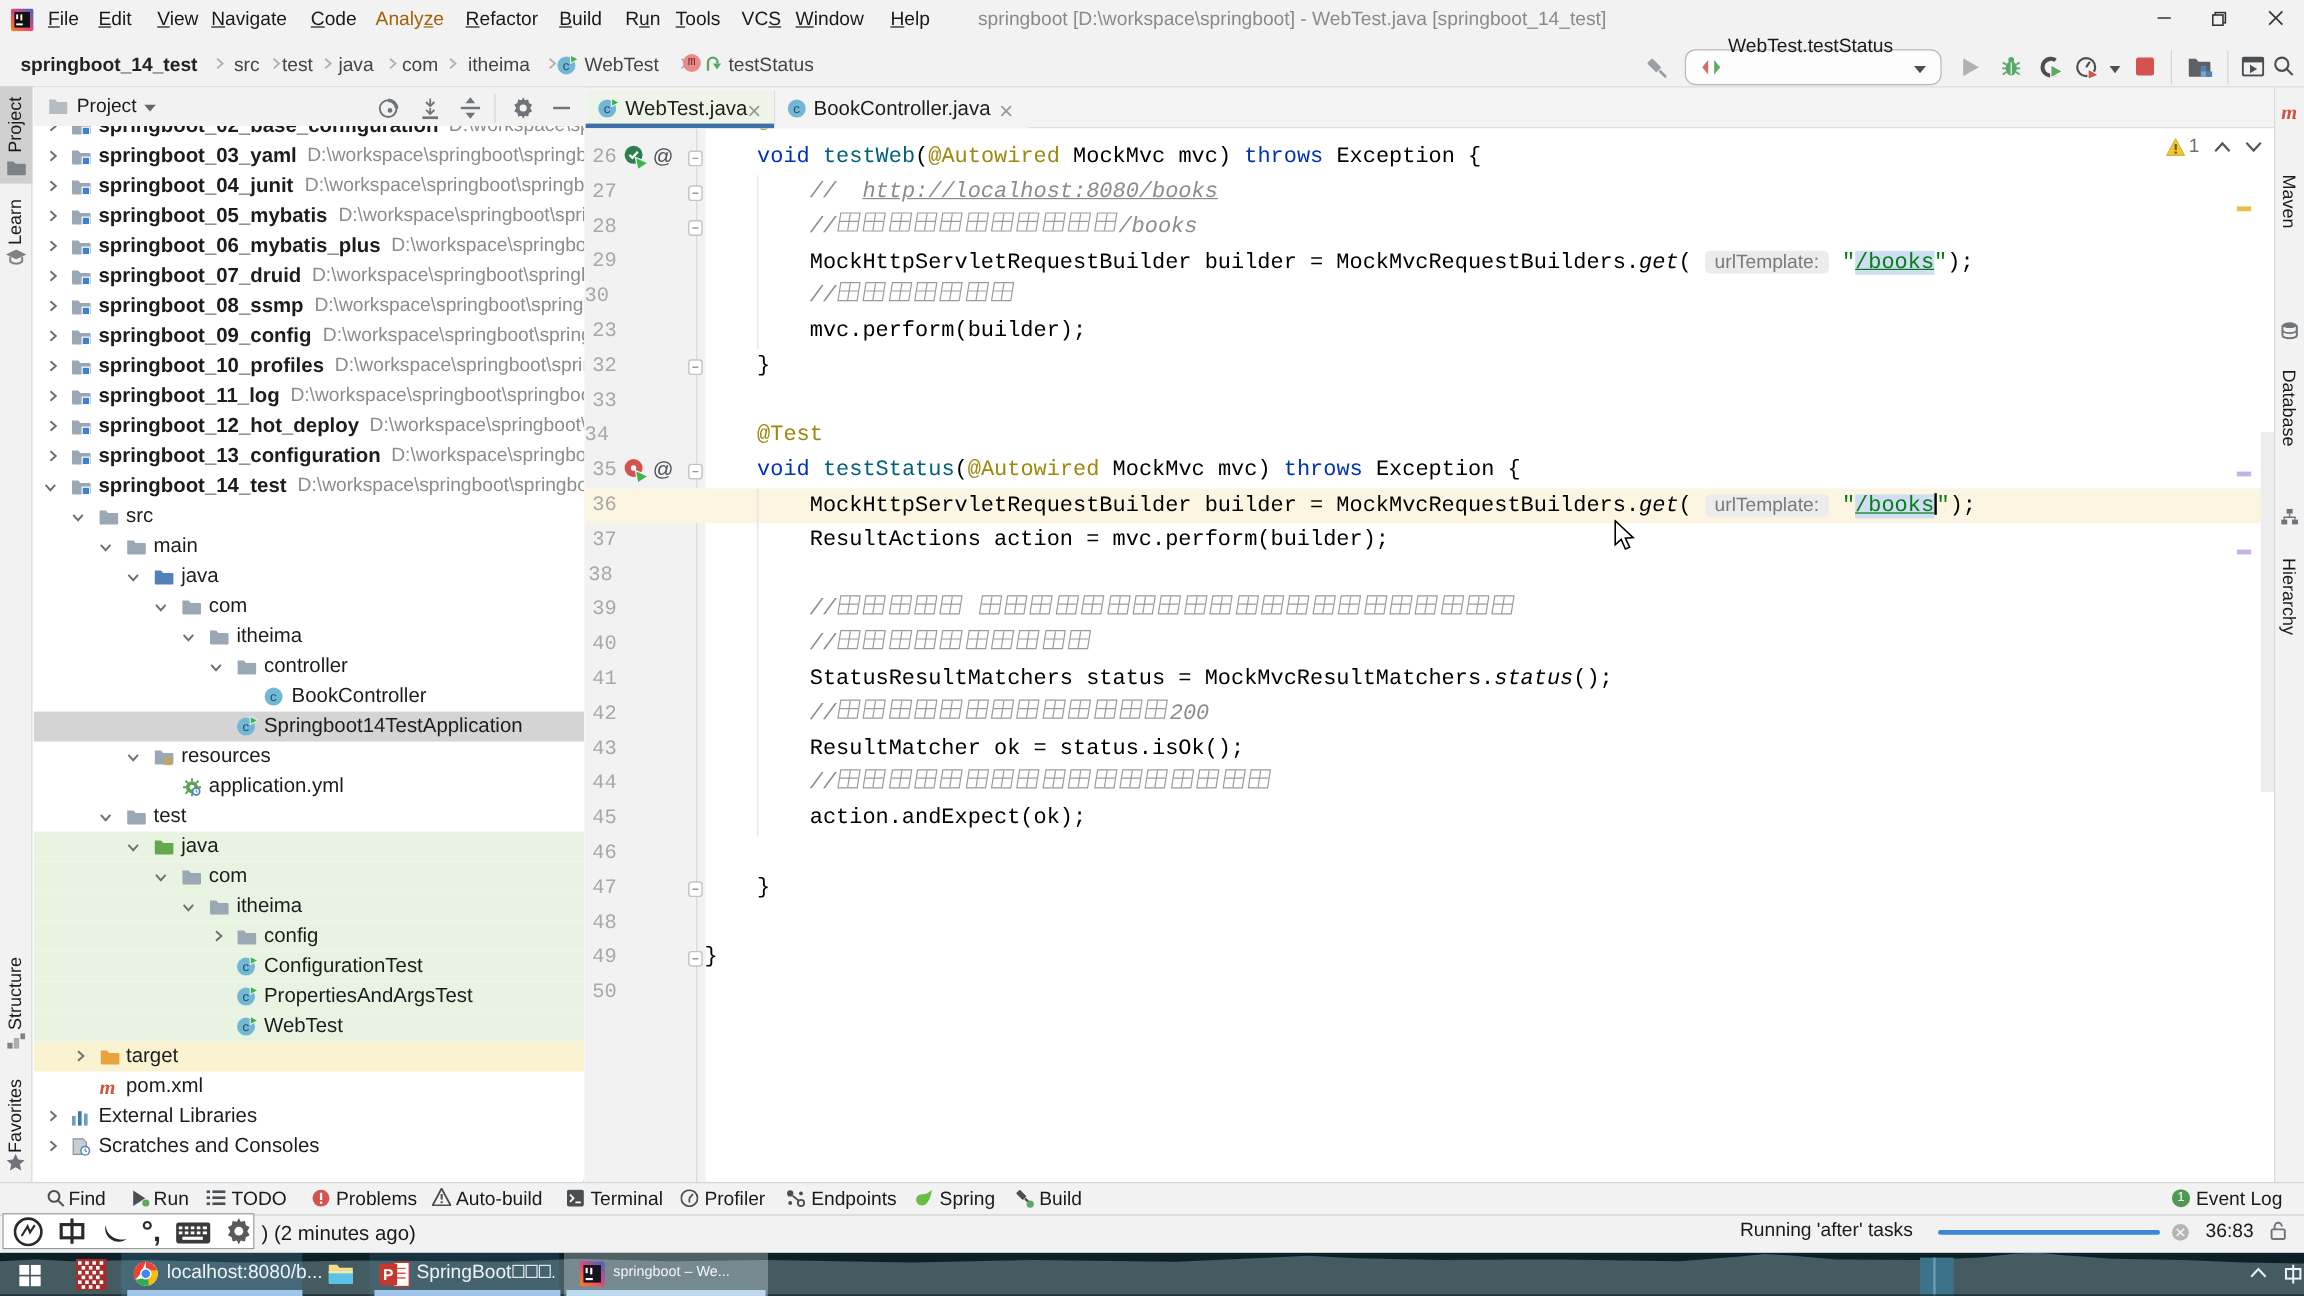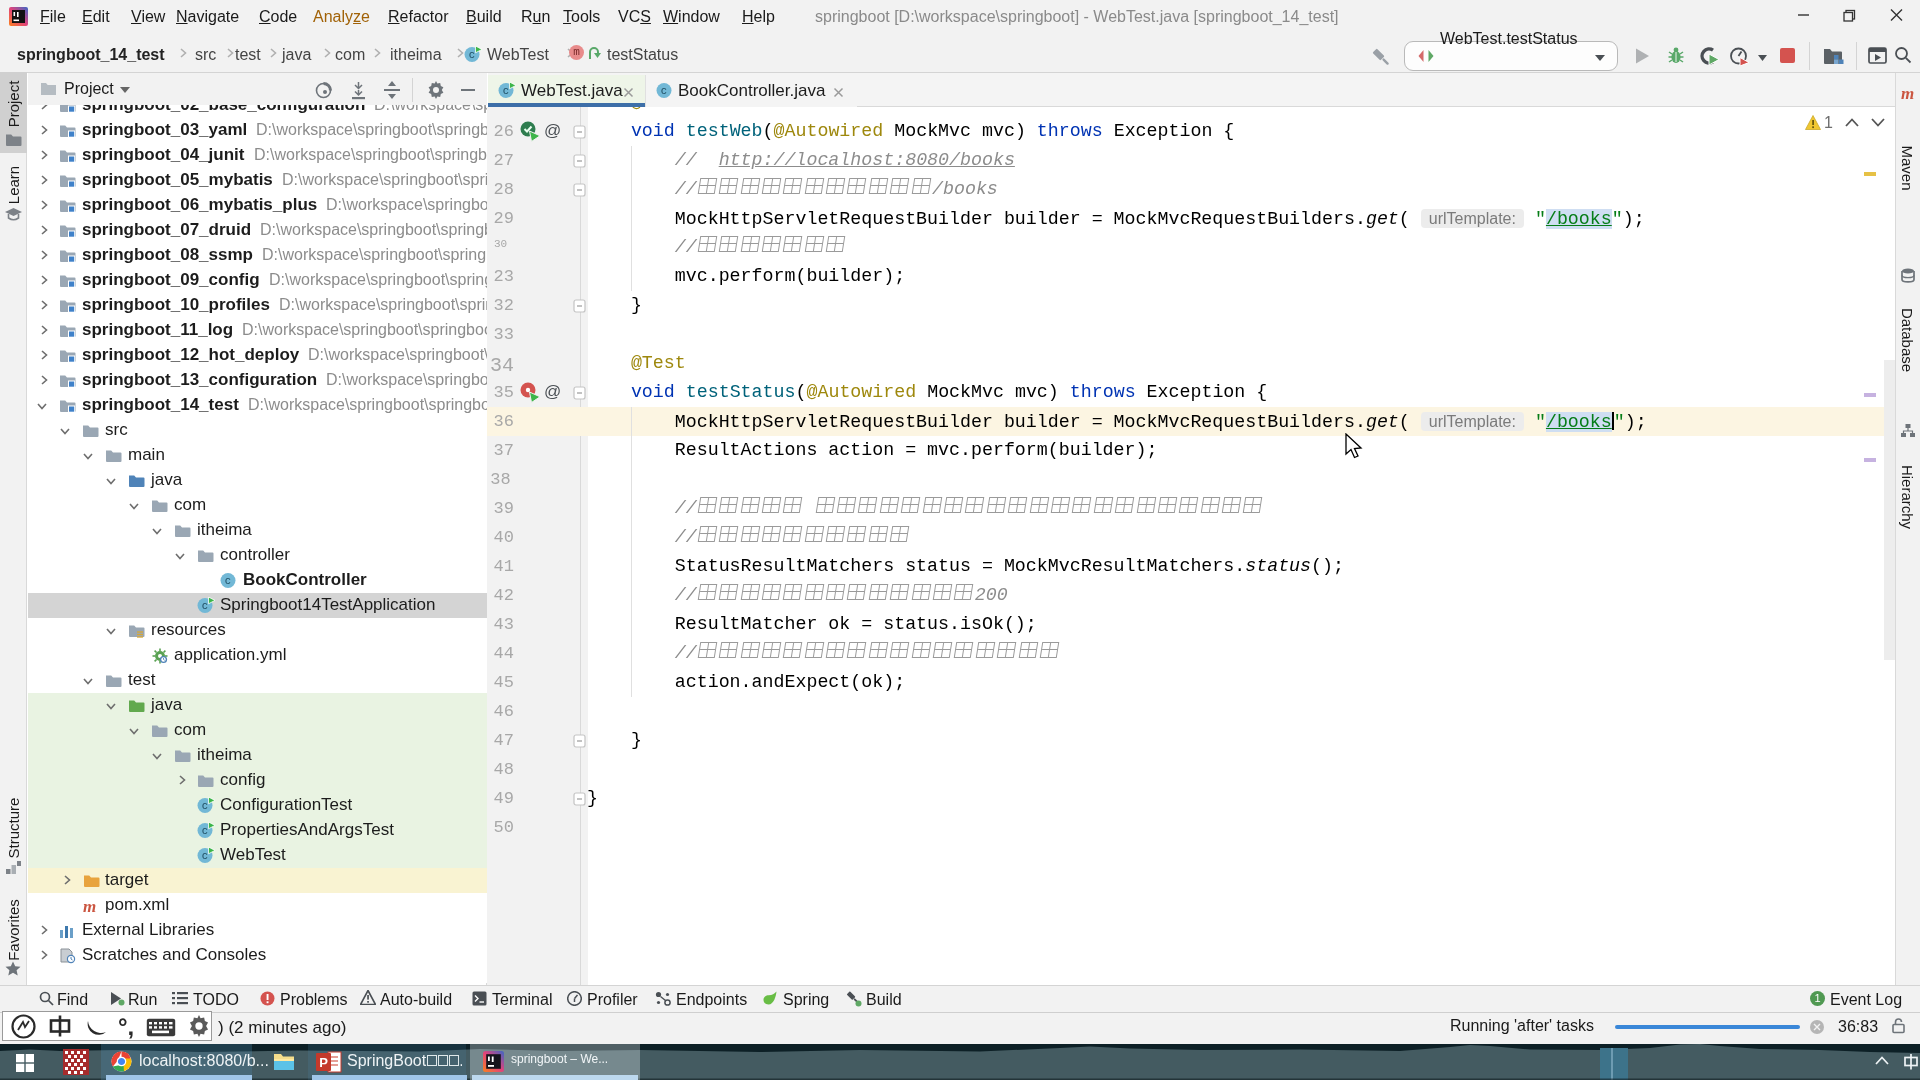--- a/index.html
+++ b/index.html
@@ -388,21 +388,21 @@
       <path d="M1 3 L5 7.5 L9 3" fill="none" stroke="#6e6e6e" stroke-width="1.6"></path>
     </svg>
 <svg class="abs" style="left:169px;top:443px" width="17" height="15" viewBox="0 0 17 15">
       <path d="M1 2.5 h5.2 l1.8 2 h7.5 a1 1 0 0 1 1 1 V13 a1 1 0 0 1 -1 1 H2 a1 1 0 0 1 -1-1 Z" fill="#9aa7b4"></path>
     </svg>
 <div class="abs" style="left:192px;top:440px;font-size:17px;font-weight:normal;color:#1c1c1c;white-space:nowrap">controller</div>
 <svg class="abs" style="left:192px;top:467px" width="19" height="17" viewBox="0 0 19 17">
       <circle cx="8" cy="8.5" r="7.5" fill="#72b8d6"></circle>
       <text x="8" y="12" font-size="10.5" font-family="Liberation Mono,monospace" fill="#1c4a5e" text-anchor="middle">c</text>
     </svg>
-<div class="abs" style="left:215px;top:465px;font-size:17px;font-weight:bold;color:#1c1c1c;white-space:nowrap">BookController</div>
+<div class="abs" style="left:215px;top:465px;font-size:17px;font-weight:normal;color:#1c1c1c;white-space:nowrap">BookController</div>
 <svg class="abs" style="left:169px;top:492px" width="19" height="17" viewBox="0 0 19 17">
       <circle cx="8" cy="8.5" r="7.5" fill="#72b8d6"></circle>
       <text x="8" y="12" font-size="10.5" font-family="Liberation Mono,monospace" fill="#1c4a5e" text-anchor="middle">c</text>
       <path d="M11.5 0 L18 3.4 L11.5 6.8 Z" fill="#3db54a" stroke="#fff" stroke-width="0.8"></path>
     </svg>
 <div class="abs" style="left:192px;top:490px;font-size:17px;font-weight:normal;color:#1c1c1c;white-space:nowrap">Springboot14TestApplication</div>
 <svg class="abs" style="left:78px;top:521px" width="10" height="10" viewBox="0 0 10 10">
       <path d="M1 3 L5 7.5 L9 3" fill="none" stroke="#6e6e6e" stroke-width="1.6"></path>
     </svg>
 <svg class="abs" style="left:100px;top:518px" width="17" height="15" viewBox="0 0 17 15">
@@ -538,25 +538,25 @@
 <div class="abs" style="left:487px;top:107px;width:1408px;height:878px;background:#fff;overflow:hidden">
 <div class="abs" style="left:0;top:0;width:101px;height:878px;background:#f2f2f2"></div>
 <div class="abs" style="left:93px;top:0;width:1px;height:878px;background:#d9d9d9"></div>
 <div class="abs" style="left:0;top:300px;width:1397px;height:29px;background:#fcf5e2"></div>
 <div class="abs" style="left:144px;top:39px;width:1px;height:145px;background:#e0e0e0"></div>
 <div class="abs" style="left:144px;top:300px;width:1px;height:290px;background:#e0e0e0"></div>
 <div class="abs mono" style="left:0;top:15px;width:27px;text-align:right;font-size:17px;color:#a8a8a8">26</div>
 <div class="abs mono" style="left:0;top:44px;width:27px;text-align:right;font-size:17px;color:#a8a8a8">27</div>
 <div class="abs mono" style="left:0;top:73px;width:27px;text-align:right;font-size:17px;color:#a8a8a8">28</div>
 <div class="abs mono" style="left:0;top:102px;width:27px;text-align:right;font-size:17px;color:#a8a8a8">29</div>
-<div class="abs mono" style="left:0;top:131px;width:27px;text-align:center;font-size:11px;color:#a8a8a8">30</div>
+<div class="abs mono" style="left:0;top:131px;width:27px;text-align:left;font-size:17px;color:#a8a8a8">30</div>
 <div class="abs mono" style="left:0;top:160px;width:27px;text-align:right;font-size:17px;color:#a8a8a8">23</div>
 <div class="abs mono" style="left:0;top:189px;width:27px;text-align:right;font-size:17px;color:#a8a8a8">32</div>
 <div class="abs mono" style="left:0;top:218px;width:27px;text-align:right;font-size:17px;color:#a8a8a8">33</div>
-<div class="abs mono" style="left:0;top:247px;width:27px;text-align:right;font-size:20px;color:#a8a8a8">34</div>
+<div class="abs mono" style="left:0;top:247px;width:27px;font-size:17px;color:#a8a8a8">34</div>
 <div class="abs mono" style="left:0;top:276px;width:27px;text-align:right;font-size:17px;color:#a8a8a8">35</div>
 <div class="abs mono" style="left:0;top:305px;width:27px;text-align:right;font-size:17px;color:#a8a8a8">36</div>
 <div class="abs mono" style="left:0;top:334px;width:27px;text-align:right;font-size:17px;color:#a8a8a8">37</div>
 <div class="abs mono" style="left:0;top:363px;width:27px;text-align:center;font-size:17px;color:#a8a8a8">38</div>
 <div class="abs mono" style="left:0;top:392px;width:27px;text-align:right;font-size:17px;color:#a8a8a8">39</div>
 <div class="abs mono" style="left:0;top:421px;width:27px;text-align:right;font-size:17px;color:#a8a8a8">40</div>
 <div class="abs mono" style="left:0;top:450px;width:27px;text-align:right;font-size:17px;color:#a8a8a8">41</div>
 <div class="abs mono" style="left:0;top:479px;width:27px;text-align:right;font-size:17px;color:#a8a8a8">42</div>
 <div class="abs mono" style="left:0;top:508px;width:27px;text-align:right;font-size:17px;color:#a8a8a8">43</div>
 <div class="abs mono" style="left:0;top:537px;width:27px;text-align:right;font-size:17px;color:#a8a8a8">44</div>

